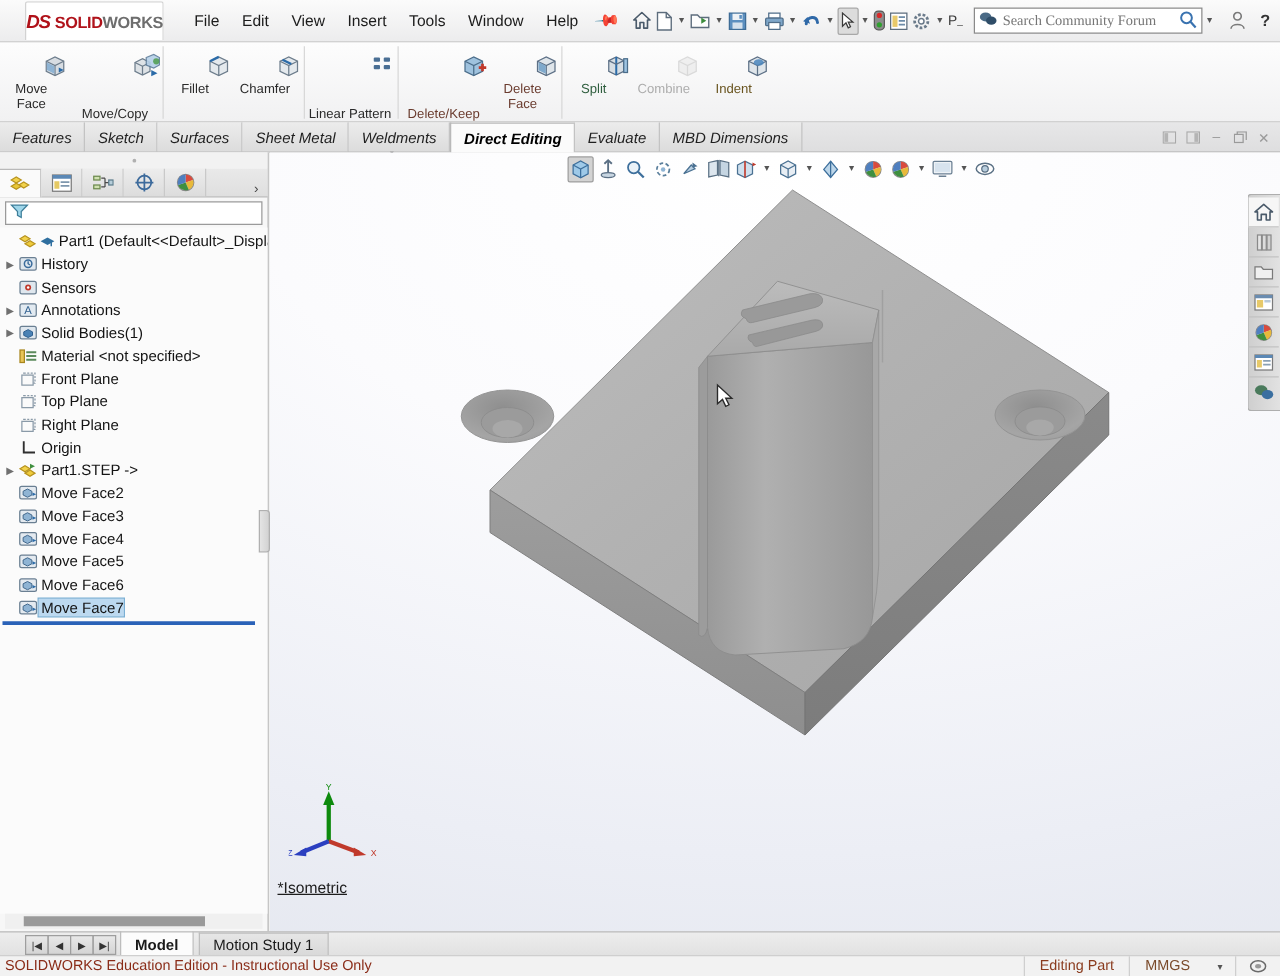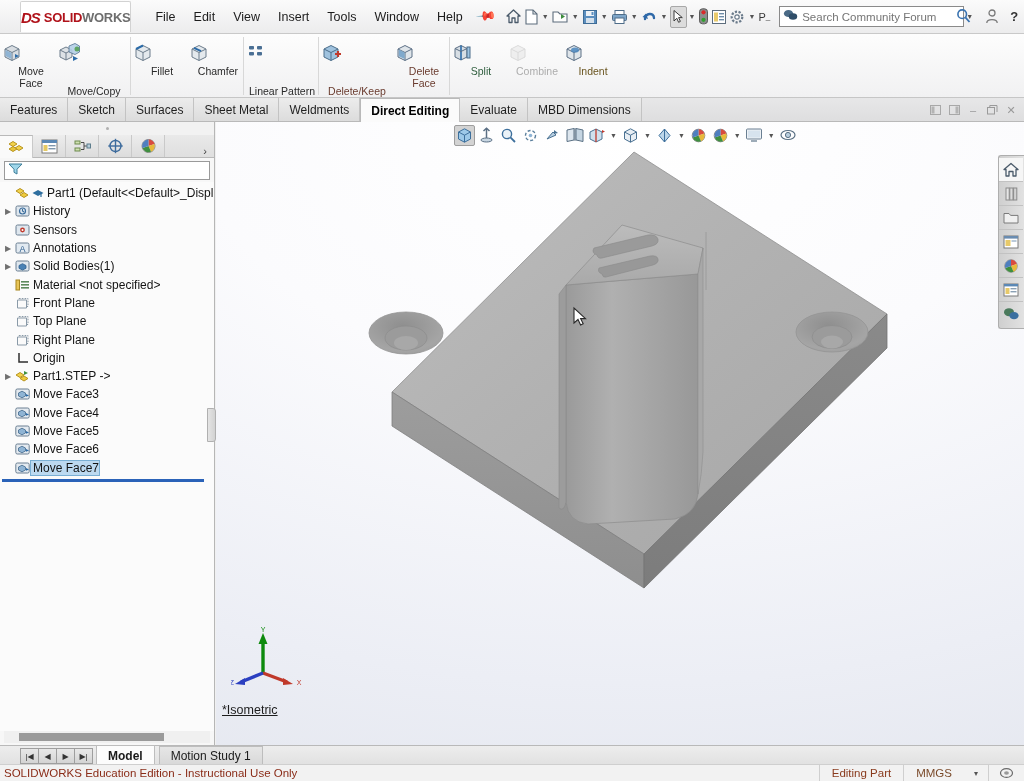--- a/index.html
+++ b/index.html
@@ -46,54 +46,54 @@
   }
   .tbtn.sel { background: #dcdcdc; border: 1px solid #a8a8a8; }
   .caret { font-size: 7px; color: #555; margin: 0 2px; cursor: default; }
 
   .searchbox {
     width: 185px; height: 21px; background: #fff; border: 1px solid #8a8a8a;
     display: flex; align-items: center; padding: 0 3px; margin-left: 8px;
   }
   .searchbox .sinput {
     flex: 1; font-size: 11.5px; color: #6a6a6a; border: none; outline: none;
-    background: transparent; font-family: Liberation Sans, sans-serif;
+    background: transparent; font-family: Liberation Serif, serif;
   }
   .winbtn { width: 22px; height: 22px; display:inline-flex; align-items:center; justify-content:center; color:#333; font-size:13px; cursor:default;}
 
   
   .ribbon {
     position: absolute; top: 34px; left: 0; width: 1024px; height: 64px;
     background: linear-gradient(#fdfdfd, #f1f1f2);
     border-bottom: 1px solid #c6c6c6;
     display: flex; align-items: flex-start; padding-top: 3px;
   }
   .rgroup { display: flex; align-items: flex-start; height: 58px; }
   .rgroup + .rgroup { border-left: 1px solid #d8d8d8; }
   .rbtn {
     width: 56px; min-height: 56px; display: flex; flex-direction: column;
-    align-items: flex-start; padding-top: 3px; cursor: default;
+    align-items: flex-end; padding-top: 3px; cursor: default;
     border: 1px solid transparent; border-radius: 2px;
   }
   .rbtn .glyph { height: 24px; display: flex; align-items: center; justify-content: center; }
   .rbtn .rlabel {
     font-size: 10.5px; line-height: 11.5px; text-align: center; margin-top: 1px;
     color: #2a2a2a; width: 60px;
   }
   .rbtn.wide { width: 74px; gap: 20px; }
   .rbtn.wide .rlabel { width: 74px; }
   .rbtn.disabled .rlabel { color: #adadad; }
   .rbtn .dropcar { font-size: 7px; color: #555; margin-top: 1px; }
 
   
   .cmdtabs {
     position: absolute; top: 98px; left: 0; width: 1024px; height: 24px;
     background: linear-gradient(#e7e7e8,#dededf);
     border-bottom: 1px solid #b9b9b9;
-    display: flex; align-items: flex-end;
+    display: flex; align-items: flex-end; font-style: italic;
   }
   .ctab {
     height: 23px; padding: 0 10px; display: flex; align-items: center;
     font-size: 12px; color: #1f1f1f; cursor: default;
     border-right: 1px solid #c3c3c3;
     background: linear-gradient(#ececec,#dcdcdc);
   }
   .ctab.active {
     background: #fbfbfb; font-weight: bold; color: #000;
     border-left: 1px solid #b9b9b9; border-top: 1px solid #b9b9b9;
@@ -687,20 +687,31 @@
         <span class="ticon">
           <svg width="15" height="14" viewBox="0 0 15 14">
               <path d="M1 6 l4-2.5 4 2.5 -4 2.5 Z" fill="#f2d24b" stroke="#b89420"></path>
               <path d="M5 9.5 l4-2.5 4 2.5 -4 2.5 Z" fill="#efcb3c" stroke="#b89420"></path>
               <path d="M9 2 l4 2 -4 2 z" fill="#3f8f3f"></path>
             </svg>
         </span>
         <span class="tlabel">Part1.STEP -&gt;</span>
       </div>
 
+      <div class="trow">
+        <span class="exp"></span>
+        <span class="ticon">
+          <svg width="15" height="14" viewBox="0 0 15 14">
+              <rect x="0.8" y="2" width="13.4" height="10" rx="1.5" fill="#e4eaf0" stroke="#6a7f92"></rect>
+              <path d="M3.5 6 L7 4.2 L10.5 6 L10.5 9 L7 10.8 L3.5 9 Z" fill="#8fb4d4" stroke="#42688c" stroke-width="0.8"></path>
+              <path d="M11 7 l3 1.4 -3 1.4 z" fill="#2b6ba8"></path>
+            </svg>
+        </span>
+        <span class="tlabel">Move Face2</span>
+      </div>
 
       <div class="trow">
         <span class="exp"></span>
         <span class="ticon">
           <svg width="15" height="14" viewBox="0 0 15 14">
               <rect x="0.8" y="2" width="13.4" height="10" rx="1.5" fill="#e4eaf0" stroke="#6a7f92"></rect>
               <path d="M3.5 6 L7 4.2 L10.5 6 L10.5 9 L7 10.8 L3.5 9 Z" fill="#8fb4d4" stroke="#42688c" stroke-width="0.8"></path>
               <path d="M11 7 l3 1.4 -3 1.4 z" fill="#2b6ba8"></path>
             </svg>
         </span>

